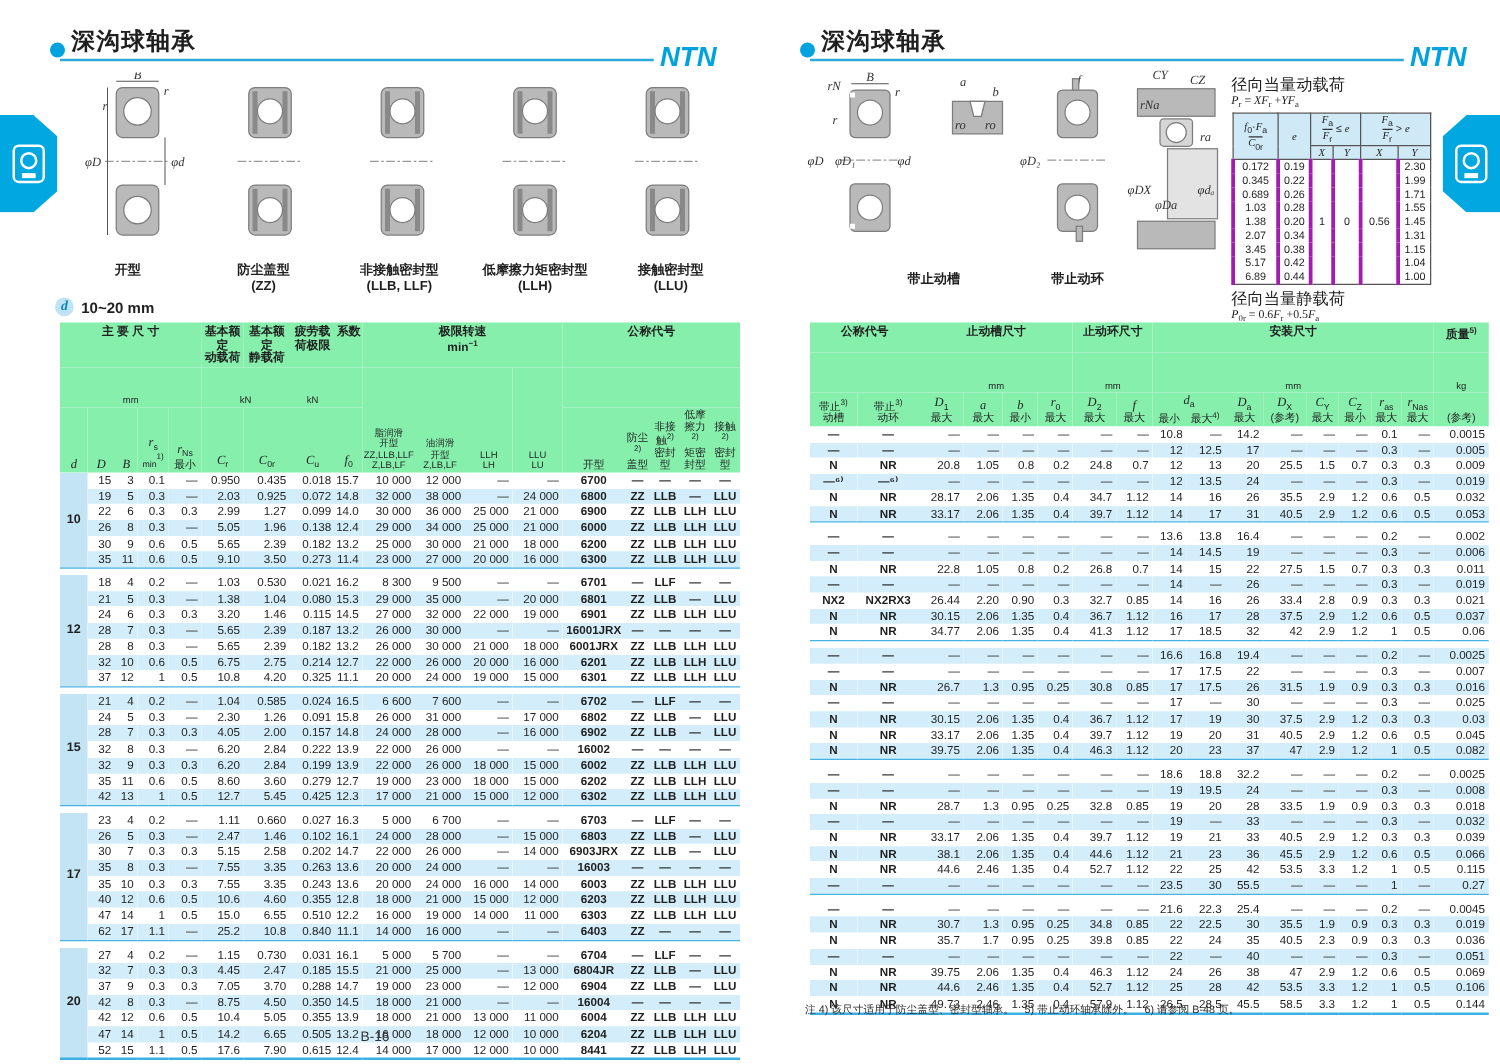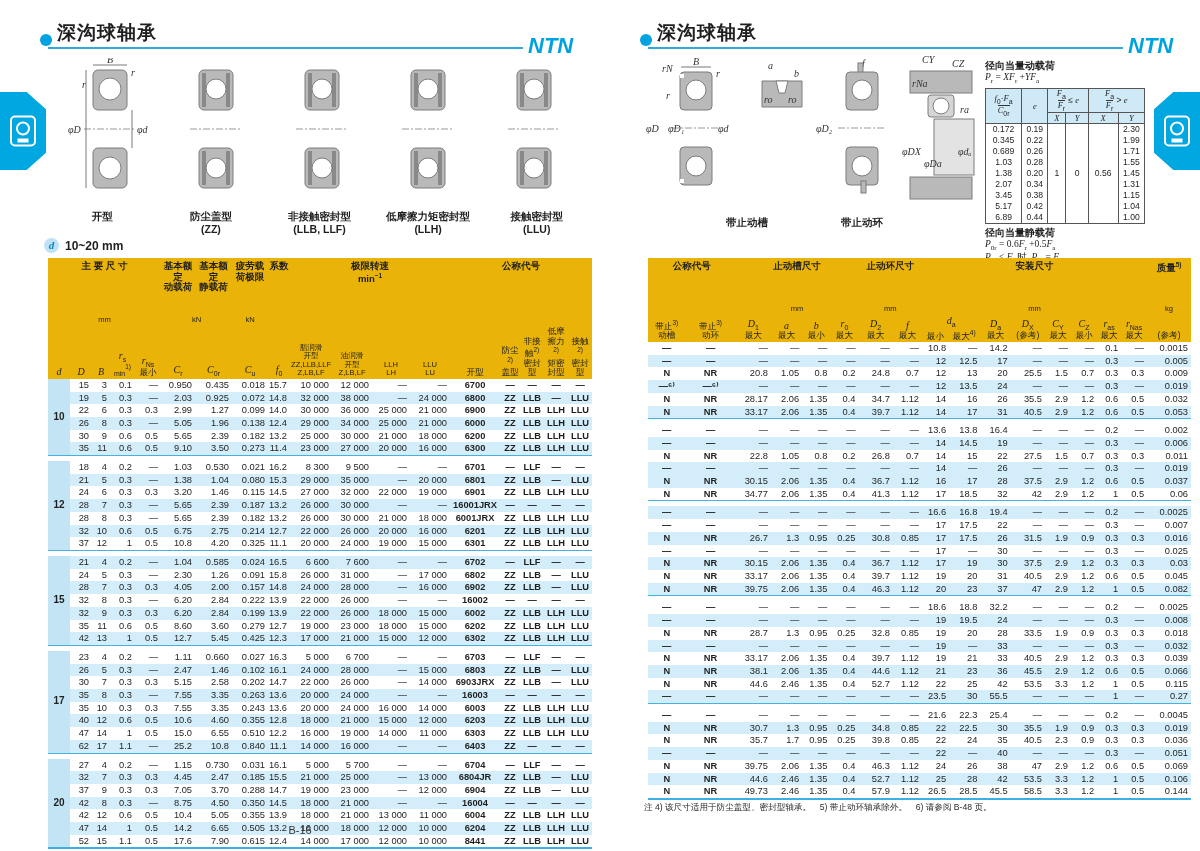--- a/index.html
+++ b/index.html
@@ -27,48 +27,48 @@
   .caps{position:absolute;top:210px;left:48px;width:543px;display:flex;}
   .caps .cap{flex:1;text-align:center;font-size:10.5px;font-weight:bold;line-height:1.25;}
   .caps .cap .sub{font-weight:bold;}
   .drange{position:absolute;left:44px;top:238px;font-size:12px;font-weight:bold;display:flex;align-items:center;}
   .dcircle{display:inline-block;width:15px;height:15px;border-radius:50%;background:#bfe3f4;color:#0a85c0;
            font-family:"Liberation Serif",serif;font-style:italic;text-align:center;line-height:15px;
            font-size:11px;margin-right:6px;font-weight:bold;}
   
   table.main{border-collapse:collapse;table-layout:fixed;width:543px;position:absolute;left:48px;top:258px;
              border-bottom:2px solid #3cb0e3;}
-  table.main th{background:#eab308;font-weight:normal;font-size:8.5px;line-height:1.12;padding:1px 1px;
+  table.main th{background:#86efac;font-weight:normal;font-size:8.5px;line-height:1.12;padding:1px 1px;
                 vertical-align:bottom;text-align:center;}
   table.main tr.h1 th{font-weight:bold;font-size:9.5px;vertical-align:top;padding-top:3px;height:20px;}
   table.main tr.h2 th{font-size:7.6px;height:30px;}
   table.main tr.h3 th{height:22px;font-size:8.6px;}
   table.main th i, table.main th .sy{font-family:"Liberation Serif","DejaVu Serif",serif;font-style:italic;
                 font-size:10px;font-weight:normal;}
   table.main sup{font-size:6.5px;} table.main sub{font-size:7px;}
   table.main td{font-size:9.3px;height:12.7px;line-height:12.7px;padding:0 3px 0 0;text-align:right;
                 white-space:nowrap;overflow:hidden;}
   table.main td.b{font-weight:bold;}
   table.main td.c{text-align:center;padding:0;}
   table.main tr.band td{background:#d3eefa;}
   table.main td.dcol{background:#c2e4f4 !important;text-align:center;font-weight:bold;font-size:10px;padding:0;}
   table.main tr.gsep td{height:5px;background:#fff !important;border-top:1.5px solid #46b2e2;padding:0;}
   
   .notes{position:absolute;left:44px;top:801px;width:548px;font-size:8.6px;line-height:1.45;color:#2b2b2b;}
   .pageno{position:absolute;left:0;top:824px;width:600px;text-align:center;font-size:11px;color:#333;}
   
   .loadbox{position:absolute;left:385px;top:60px;width:162px;}
-  .ltitle{font-size:10px;font-weight:bold;line-height:1.2;}
+  .ltitle{font-size:13px;font-weight:normal;line-height:1.2;}
   .lform{font-size:9.5px;font-family:"Liberation Serif",serif;line-height:1.25;}
   .lform i,.mini i{font-family:"Liberation Serif",serif;}
   table.mini{border-collapse:collapse;table-layout:fixed;width:160px;margin:2px 0 3px 0;
              border-top:1.5px solid #555;border-bottom:1.5px solid #555;}
   table.mini th{background:#cfe9f7;font-weight:normal;font-size:8.5px;padding:0;border:1px solid #555;}
   table.mini td{font-size:8.6px;height:11px;line-height:11px;text-align:center;padding:0;
-                border-left:1px solid #a21caf;border-right:1px solid #555;}
+                border-left:3px solid #a21caf;border-right:1px solid #555;}
   table.mini td.mid{vertical-align:middle;}
   .frac{display:inline-flex;flex-direction:column;align-items:center;vertical-align:middle;line-height:1.05;}
   .frac .den{border-top:1px solid #333;}
   sup{font-size:7px;} sub{font-size:7px;}
 </style>
 </head>
 <body>
 
 <div class="page" id="pageL">
   <div class="titlebar">
@@ -1317,20 +1317,39 @@
           <td>14</td>
           <td>—</td>
           <td>26</td>
           <td>—</td>
           <td>—</td>
           <td>—</td>
           <td>0.3</td>
           <td>—</td>
           <td>0.019</td>
         </tr>
+        <tr>
+          <td class="b c">NX2</td>
+          <td class="b c">NX2RX3</td>
+          <td>26.44</td>
+          <td>2.20</td>
+          <td>0.90</td>
+          <td>0.3</td>
+          <td>32.7</td>
+          <td>0.85</td>
+          <td>14</td>
+          <td>16</td>
+          <td>26</td>
+          <td>33.4</td>
+          <td>2.8</td>
+          <td>0.9</td>
+          <td>0.3</td>
+          <td>0.3</td>
+          <td>0.021</td>
+        </tr>
         <tr class="band">
           <td class="b c">N</td>
           <td class="b c">NR</td>
           <td>30.15</td>
           <td>2.06</td>
           <td>1.35</td>
           <td>0.4</td>
           <td>36.7</td>
           <td>1.12</td>
           <td>16</td>

